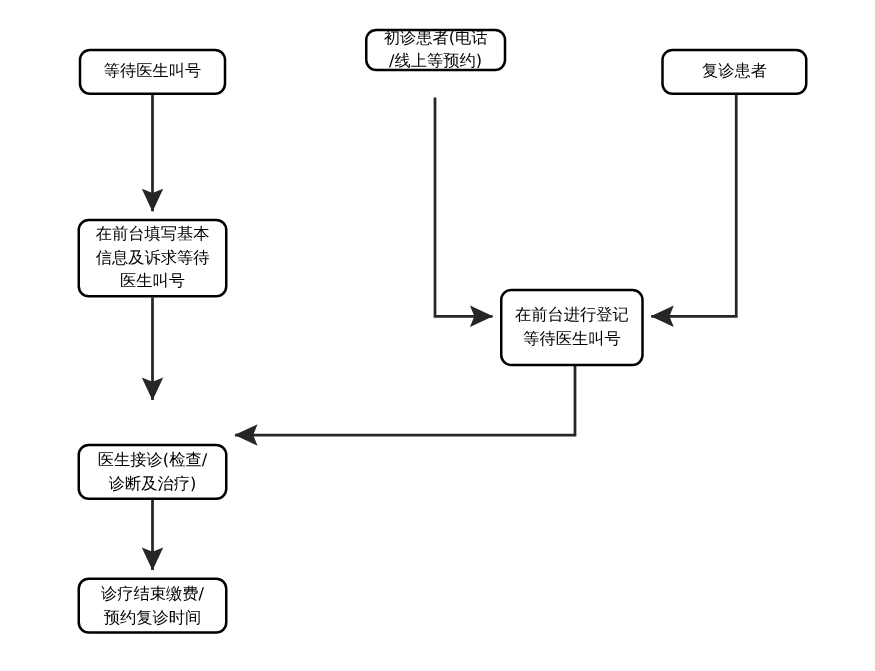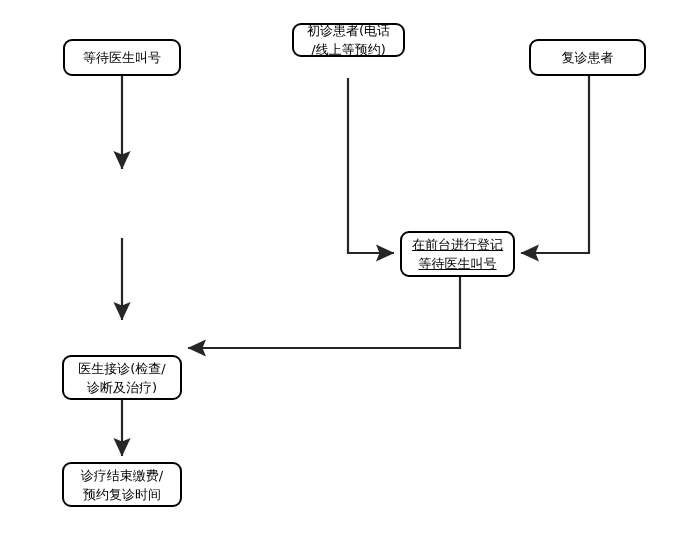--- a/index.html
+++ b/index.html
@@ -79,22 +79,27 @@
 
   <div class="node" style="left:292px; top:23px; width:113px; height:34px;">
     <span class="lines">初诊患者(电话
 /线上等预约)</span>
   </div>
 
   <div class="node" style="left:529px; top:39px; width:117px; height:37px;justify-content:center;">
     <span class="lines">复诊患者</span>
   </div>
 
+  <div class="node" style="left:62px; top:175px; width:120px; height:63px;">
+    <span class="lines">在前台填写基本
+信息及诉求等待
+医生叫号</span>
+  </div>
 
-  <div class="node" style="left:400px; top:231px; width:115px; height:46px;text-decoration:underline;">
+  <div class="node" style="left:400px; top:231px; width:115px; height:62px;">
     <span class="lines">在前台进行登记
 等待医生叫号</span>
   </div>
 
   <div class="node" style="left:62px; top:326px; width:120px; height:45px;margin-top:29px;">
     <span class="lines">医生接诊(检查/
 诊断及治疗)</span>
   </div>
 
   <div class="node" style="left:62px; top:462px; width:120px; height:45px;justify-content:flex-end;">

